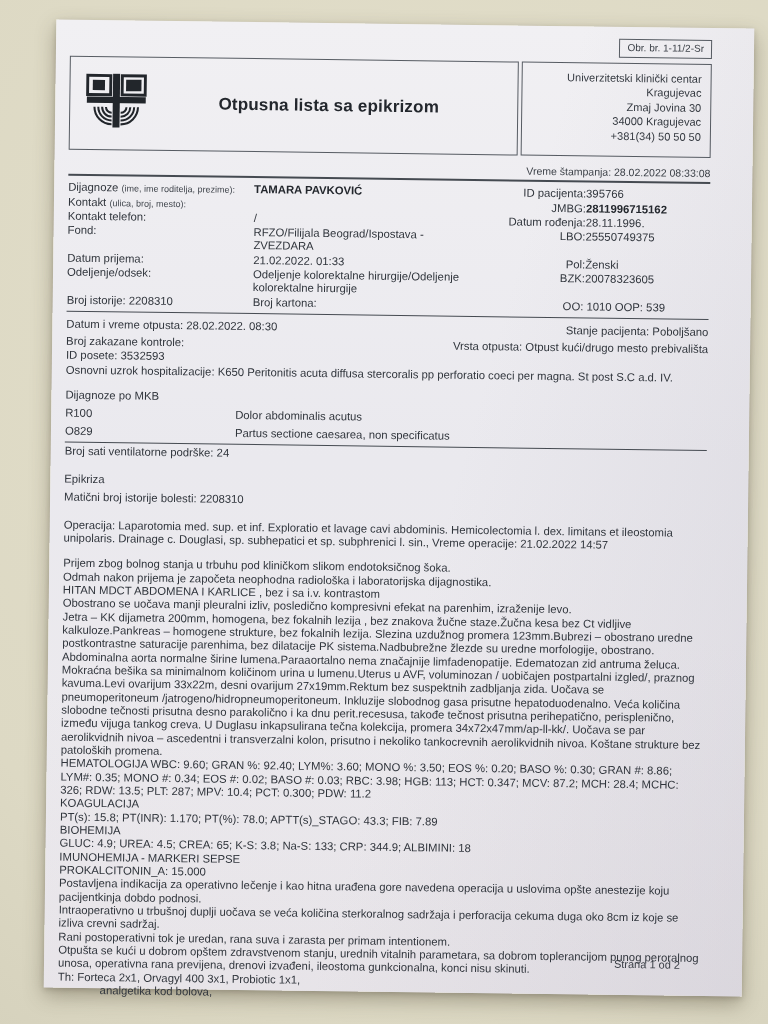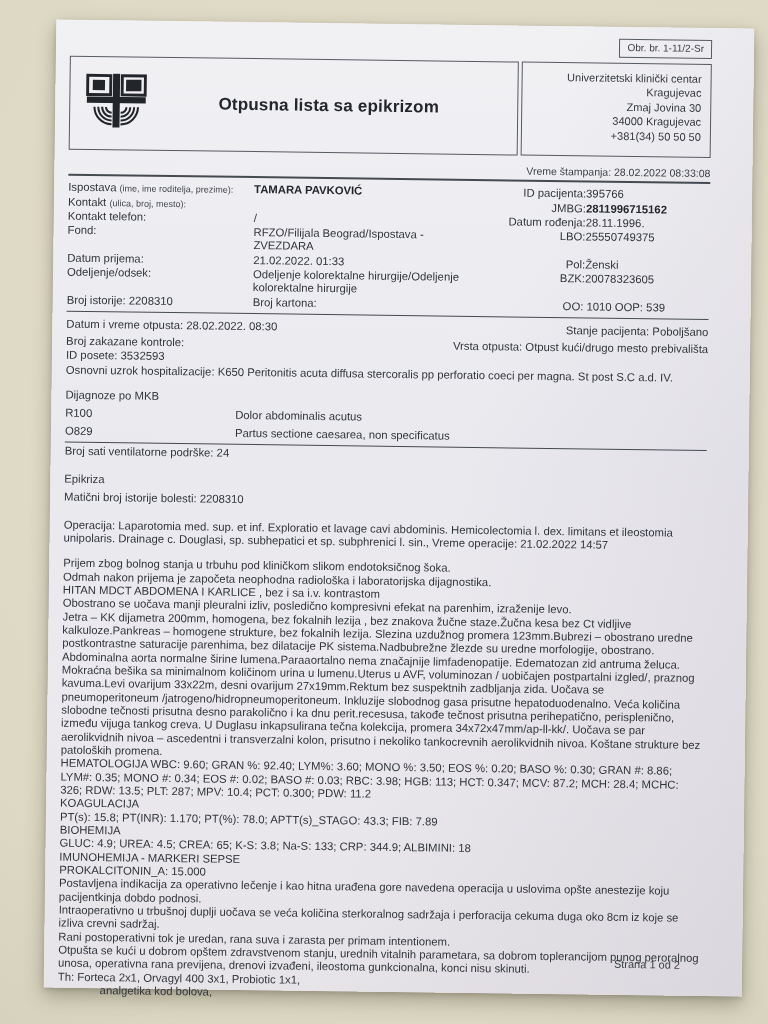--- a/index.html
+++ b/index.html
@@ -97,21 +97,21 @@
     </div>
   </div>
 
   <div class="print-time">
     <span>Vreme štampanja:</span>
     <span>28.02.2022 08:33:08</span>
   </div>
 
   <div class="ptable">
     <div class="prow">
-      <span class="pl"><span>Ispostava</span> <span class="note">(ime, ime roditelja, prezime):</span></span>
+      <span class="pl"><span>Dijagnoze</span> <span class="note">(ime, ime roditelja, prezime):</span></span>
       <span class="pv b">TAMARA PAVKOVIĆ</span>
       <span class="pr">
           <span class="prl">ID pacijenta:</span>
           <span class="prv">395766</span>
         </span>
     </div>
     <div class="prow">
       <span class="pl"><span>Kontakt</span> <span class="note">(ulica, broj, mesto):</span></span>
       <span class="pv"></span>
       <span class="pr">

